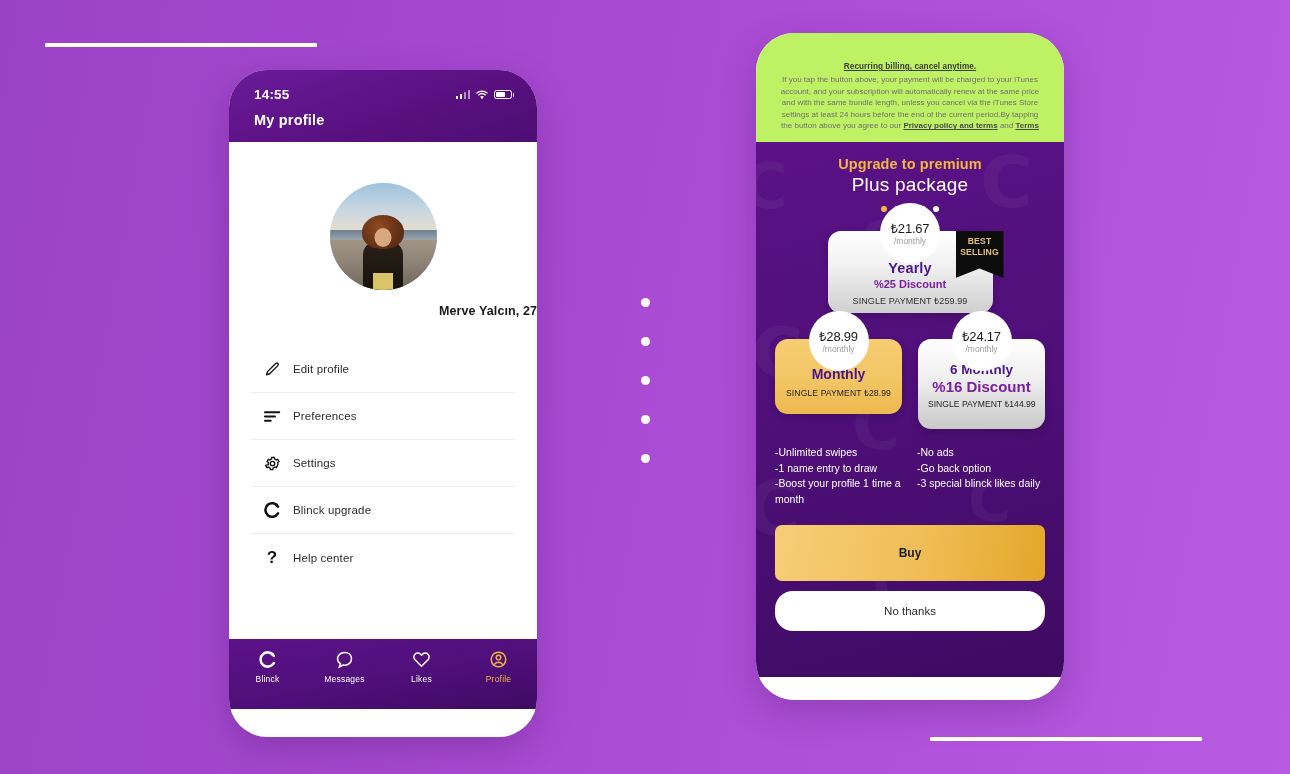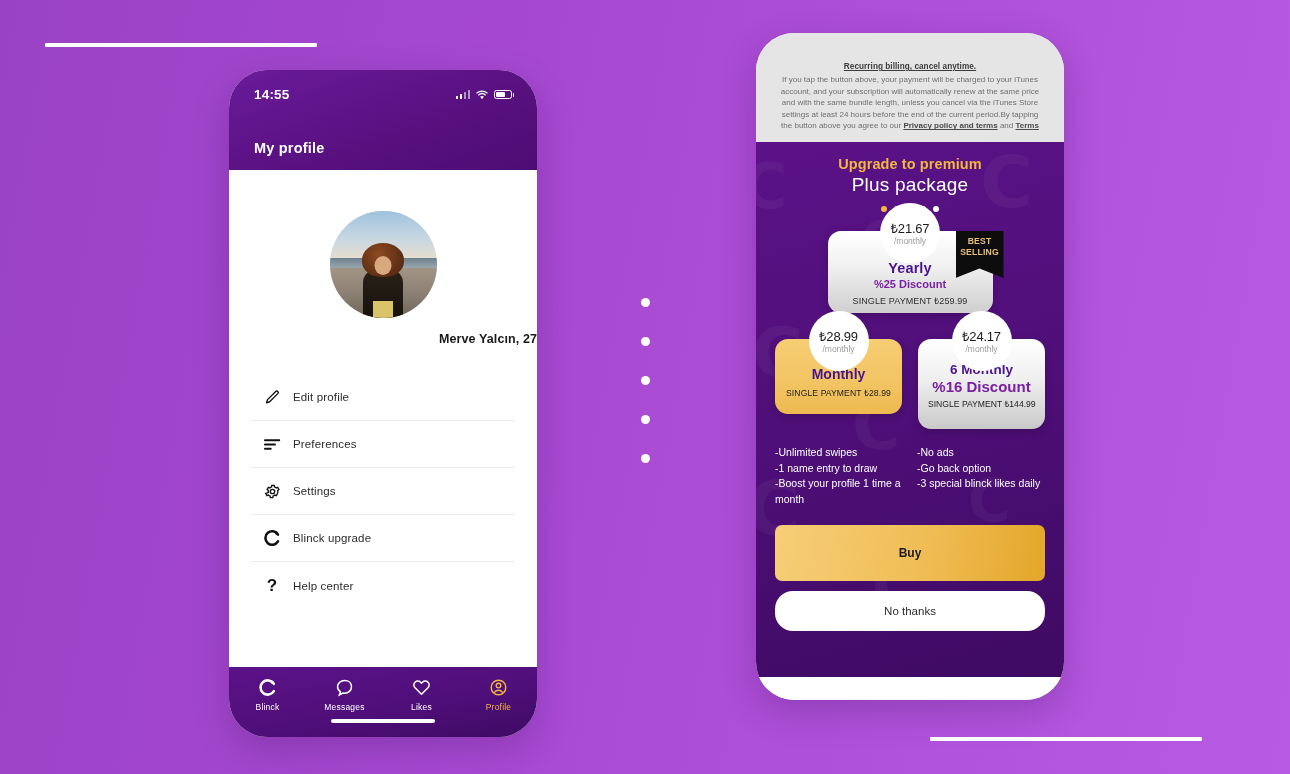--- a/index.html
+++ b/index.html
@@ -44,21 +44,21 @@
     box-shadow: 0 12px 34px rgba(60, 10, 90, .25);
   }
 
   
   #phone-left {
     left: 229px; top: 70px;
     width: 308px; height: 667px;
     background: #ffffff;
   }
   .lp-header {
-    height: 100px;
+    height: 72px;
     background: linear-gradient(160deg, #6a1b9a 0%, #58107f 60%, #4d0d73 100%);
     position: relative;
     color: #fff;
   }
   .status-bar {
     display: flex; align-items: center; justify-content: space-between;
     padding: 17px 25px 0 25px;
   }
   .status-time { font-size: 13.5px; font-weight: 700; letter-spacing: .2px; }
   .status-icons { display: flex; align-items: center; gap: 6px; }
@@ -151,21 +151,21 @@
     width: 104px; height: 4.5px; border-radius: 3px;
   }
   #lp-home { bottom: 14px; background: #ffffff; }
 
   
   #phone-right {
     left: 756px; top: 33px; width: 308px; height: 667px;
     background: #ffffff;
   }
   .rp-terms {
-    background: #e5e5e5;
+    background: #bef264;
     padding: 29px 22px 10px 22px;
     text-align: center;
   }
   .terms-title {
     font-size: 8.2px; font-weight: 700; color: #3b3b3b;
     text-decoration: underline; margin-bottom: 3px; letter-spacing: .05px;
   }
   .terms-body { font-size: 8px; line-height: 1.45; color: #6f6f6f; }
   .terms-body u { text-decoration: underline; font-weight: 700; color: #4a4a4a; }
 

